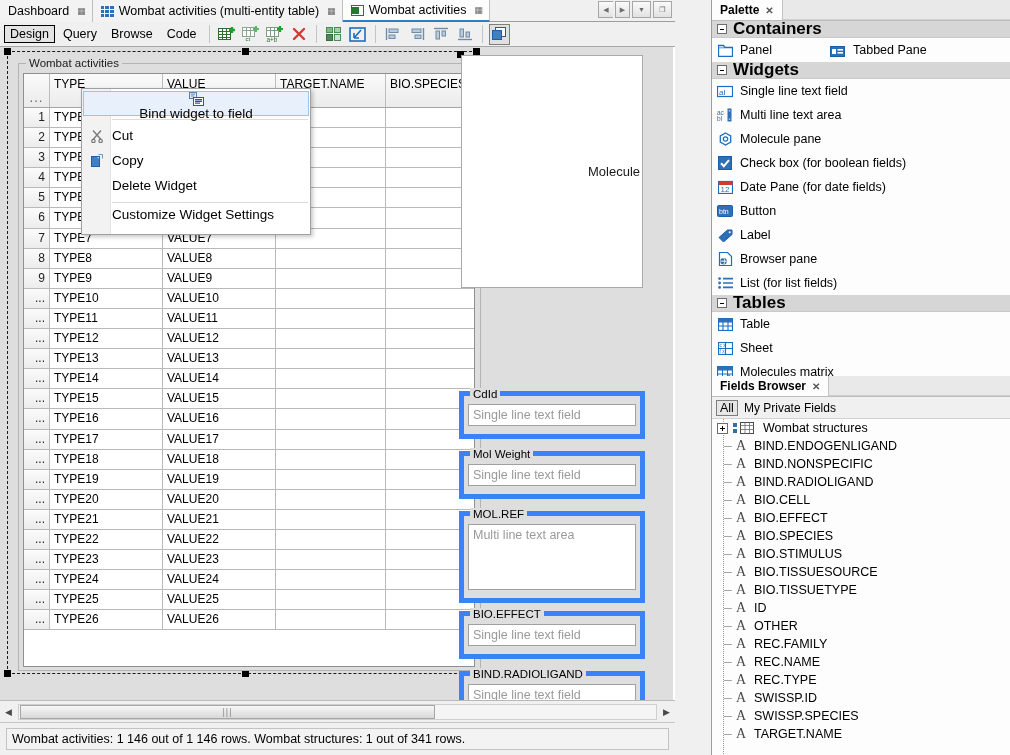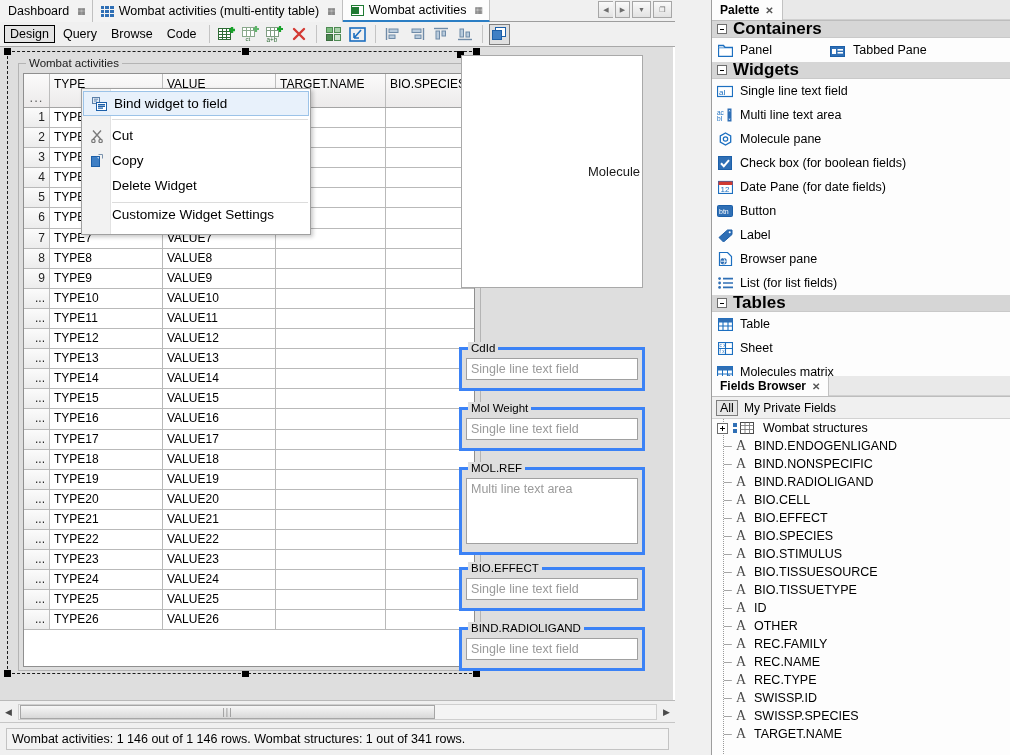--- a/index.html
+++ b/index.html
@@ -152,22 +152,23 @@
   }
   .molpane {
     position: absolute; left: 4px; top: 8px; width: 182px; height: 233px;
     background: #fff; border: 1px solid #a9a9a9;
     display: flex; align-items: center; justify-content: flex-end;
     font-size: 13px; color: #1a1a1a; padding-right: 2px;
     overflow: hidden;
   }
   .fgroup { position: absolute; left: 2px; width: 186px; }
   .fgroup .gbox {
-    border: 3px solid #3b82f6; background: #dedede; padding: 8px 4px 8px 4px;
+    border: 5px solid #3b82f6; background: #dedede; padding: 8px 4px 8px 4px;
     position: relative;
+    margin-top: 44px;
   }
   .fgroup .glab {
     position: absolute; top: -8px; left: 6px; background: #dedede; padding: 0 3px;
     font-size: 11.5px; color: #000; white-space: nowrap;
   }
   .ftext {
     background: #fff; border: 1px solid #a0a0a0;
     font-size: 12.5px; color: #9a9a9a;
     padding: 3px 4px;
   }
@@ -675,21 +676,21 @@
     </div>
   </div>
 
   <div id="ctxmenu" style="position:absolute; left:81px; top:88px; width:230px;
        background:#fff; border:1px solid #a0a0a0; box-shadow:2px 2px 4px rgba(0,0,0,.22);
        padding:2px 0;">
     <div style="position:absolute; left:0; top:0; bottom:0; width:29px; background:#f2f2f2;
                 border-right:1px solid #e2e2e2;"></div>
 
     <div style="position:relative; display:flex; align-items:center; height:25px;
-                background:#e8f1fb; border:1px solid #9cc3e8; margin:0 1px;">
+                background:#e8f1fb; border:1px solid #9cc3e8; margin:0 1px;flex-direction:column;">
       <span style="width:30px; display:flex; align-items:center; justify-content:center;">
         <svg width="15" height="14" viewBox="0 0 15 14">
           <rect x="0.5" y="0.5" width="7" height="6" fill="#dfe9f5" stroke="#5a7fa8"></rect>
           <path d="M2 2.2h4M2 4h3" stroke="#5a7fa8" stroke-width="0.9"></path>
           <rect x="4.5" y="5.5" width="10" height="8" fill="#fff" stroke="#1c5fa8"></rect>
           <path d="M6 7.6h7M6 9.4h7M6 11.2h5" stroke="#1c5fa8" stroke-width="1.2"></path>
         </svg>
       </span>
       <span style="font-size:13.5px;">Bind widget to field</span>
     </div>

